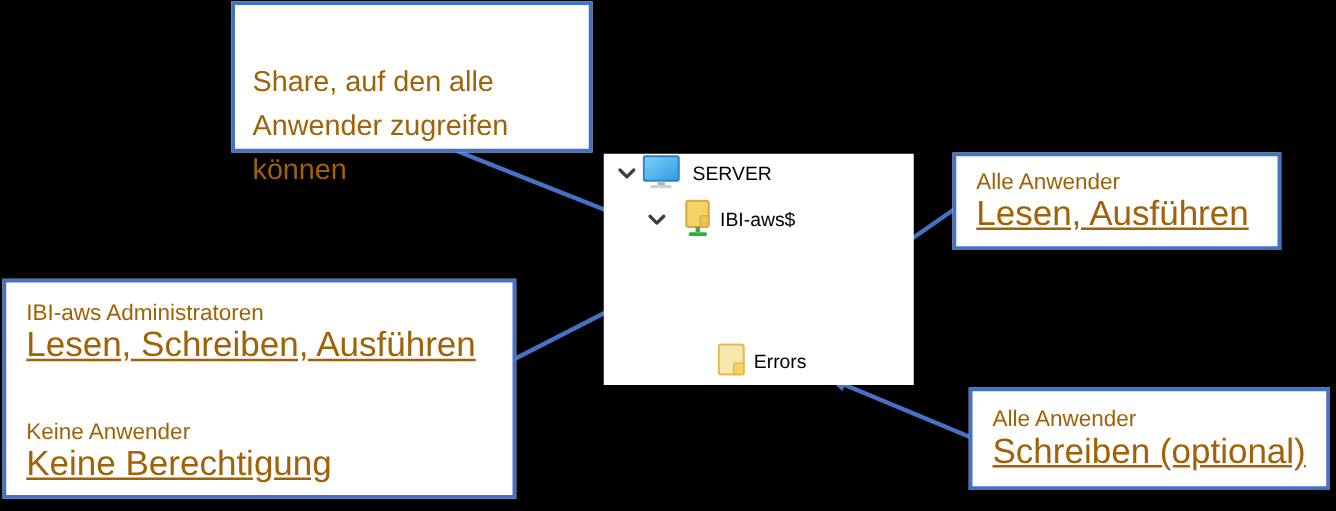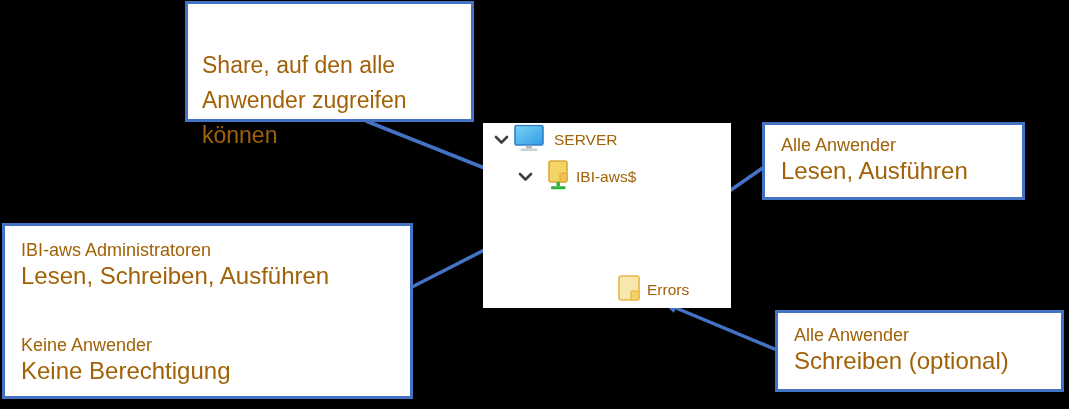--- a/index.html
+++ b/index.html
@@ -6,27 +6,27 @@
   .canvas {
     position:relative; width:1069px; height:409px; background:#000000;
     font-family:"Liberation Sans", sans-serif; overflow:hidden;
   }
   .arrow-layer { position:absolute; left:0; top:0; width:1069px; height:409px; pointer-events:none; }
 
   
   .tree-panel { position:absolute; left:483px; top:123px; width:248px; height:185px; background:#ffffff; }
   .tree-row { position:absolute; left:0; width:100%; height:34px; }
   .tree-row .chev, .tree-row .ticon, .tree-row .tlabel { position:absolute; top:50%; transform:translateY(-50%); }
-  .tlabel { font-size:15.5px; color:#a16207; white-space:nowrap; }
+  .tlabel { font-size:15.5px; color:#000000; white-space:nowrap; }
 
   
   .callout { position:absolute; background:#ffffff; border:3px solid #4472C4; color:#a16207; box-sizing:border-box; }
   .callout p { margin:0; }
   .co-small { font-size:18px; line-height:24px; }
-  .co-large { font-size:24px; line-height:28px; }
+  .co-large { font-size:28px; line-height:28px;text-decoration:underline; }
   .co-gap   { height:43px; }
   #box-share { left:185px; top:1px; width:289px; height:121px; padding:9px 14px; font-size:23px; line-height:35px; white-space:pre-line; }
   #box-admins { left:2px; top:223px; width:411px; height:176px; padding:12px 16px; }
   #box-read  { left:762px; top:122px; width:263px; height:78px; padding:8px 16px; }
   #box-write { left:775px; top:310px; width:289px; height:82px; padding:10px 16px; }
 </style>
 </head>
 <body>
 
 <div class="canvas">
@@ -79,21 +79,21 @@
           <rect x="13" y="13" width="7" height="9" rx="1.5" fill="#efc14f" stroke="#d9a93f" stroke-width="1"></rect>
           <rect x="9.5" y="22" width="3.4" height="4.2" fill="#2fae39"></rect>
           <rect x="4" y="26.2" width="14.5" height="3" rx="1.2" fill="#2fae39"></rect>
         </svg>
       </span>
       <span class="tlabel" style="left:93px;">IBI-aws$</span>
     </div>
 
 
 
-    <div class="tree-row" style="top:150px;margin-left:44px;">
+    <div class="tree-row" style="top:150px;">
       <span class="ticon" style="left:91px;">
         <svg width="22" height="26" viewBox="0 0 22 26">
           <rect x="1" y="1" width="20" height="24" rx="2" fill="#f5e7ae" stroke="#e8b64c" stroke-width="1.6"></rect>
           <rect x="13" y="16" width="8" height="9" rx="1.5" fill="#f3d363" stroke="#e8b64c" stroke-width="1.2"></rect>
         </svg>
       </span>
       <span class="tlabel" style="left:120px;">Errors</span>
     </div>
   </div>
 

